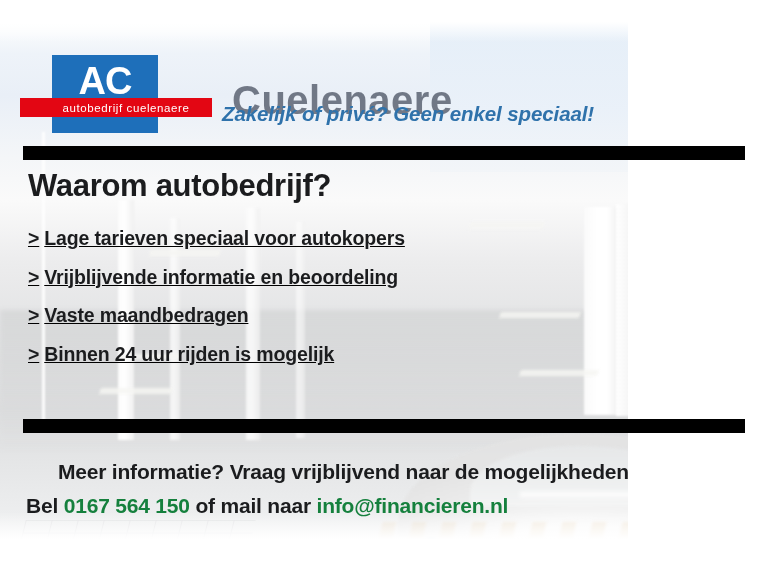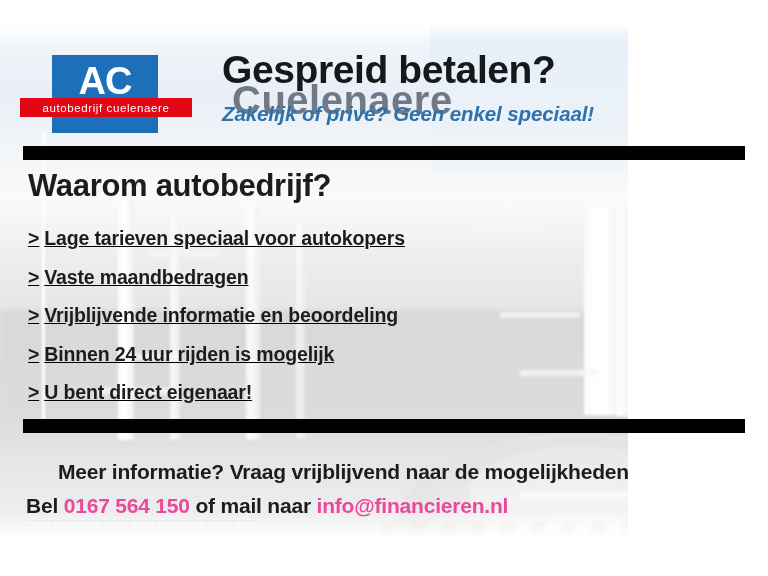--- a/index.html
+++ b/index.html
@@ -237,20 +237,21 @@
     font-family: "Liberation Sans", sans-serif;
   }
   .logo-ribbon {
     position: absolute;
     left: 0; top: 46px;
     width: 172px; height: 19px;
     background: #e30613;
     display: flex;
     align-items: center;
     justify-content: center;
+    padding-left: 20px;
   }
   .logo-ribbon span {
     color: #ffffff;
     font-size: 11.5px;
     letter-spacing: .6px;
     font-family: "Liberation Sans", sans-serif;
     white-space: nowrap;
   }
 
   
@@ -313,21 +314,21 @@
     position: absolute;
     left: 26px;
     font-size: 21px;
     font-weight: bold;
     color: #1b1c1e;
     letter-spacing: -.2px;
     white-space: nowrap;
   }
   .foot1 { top: 460px; margin-left: 32px; }
   .foot2 { top: 494px; }
-  .blue { color: #ec4899; font-weight: bold; }
+  .blue { color: #15803d; font-weight: bold; }
 </style>
 </head>
 <body>
 
 <div id="banner">
 
   <div class="bg-photo">
     <div class="bg-base"></div>
     <div class="bg-glass"></div>
     <div class="ceil-blue"></div>
@@ -373,43 +374,39 @@
   <div class="ghost-word">Cuelenaere</div>
 
   <div class="logo">
     <div class="logo-box"></div>
     <div class="logo-ac">AC</div>
     <div class="logo-ribbon">
       <span>autobedrijf cuelenaere</span>
     </div>
   </div>
 
-  <div class="headline">Gespreid betalen?</div>
   <div class="subhead">Zakelijk of privé? Geen enkel speciaal!</div>
 
   <div class="rule rule-top"></div>
   <div class="rule rule-bottom"></div>
 
   <div class="h2">Waarom autobedrijf?</div>
 
   <div class="bullets">
     <div class="bullet">
       <span class="marker">&gt;</span><span>Lage tarieven speciaal voor autokopers</span>
     </div>
     <div class="bullet">
+      <span class="marker">&gt;</span><span>Vrijblijvende informatie en beoordeling</span>
+    </div>
+    <div class="bullet">
       <span class="marker">&gt;</span><span>Vaste maandbedragen</span>
-    </div>
-    <div class="bullet">
-      <span class="marker">&gt;</span><span>Vrijblijvende informatie en beoordeling</span>
     </div>
     <div class="bullet">
       <span class="marker">&gt;</span><span>Binnen 24 uur rijden is mogelijk</span>
-    </div>
-    <div class="bullet">
-      <span class="marker">&gt;</span><span>U bent direct eigenaar!</span>
     </div>
   </div>
 
   <div class="foot foot1">Meer informatie? Vraag vrijblijvend naar de mogelijkheden</div>
   <div class="foot foot2">
     <span>Bel</span>
     <span class="blue">0167 564 150</span>
     <span>of mail naar</span>
     <span class="blue">info@financieren.nl</span>
   </div>

